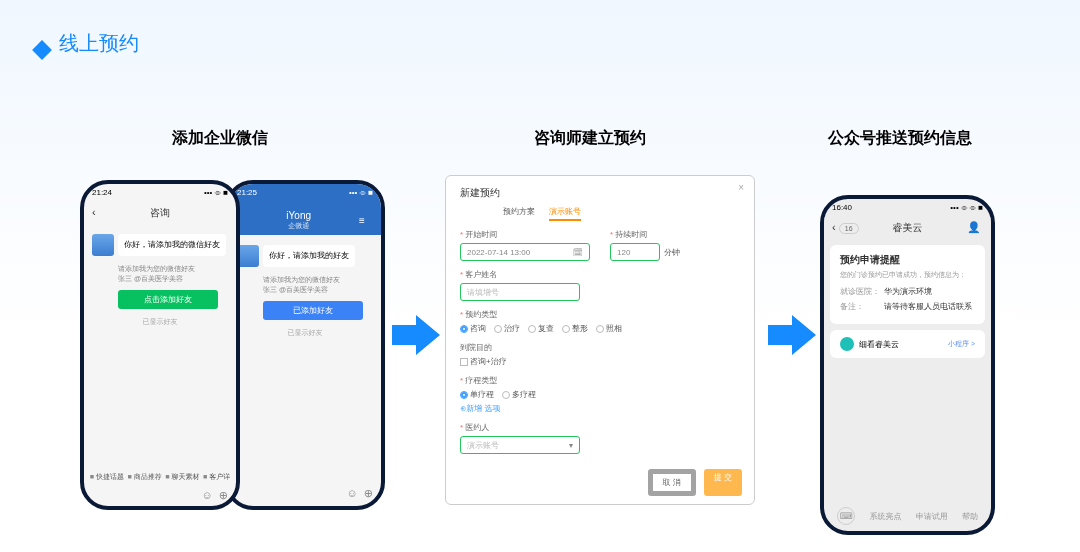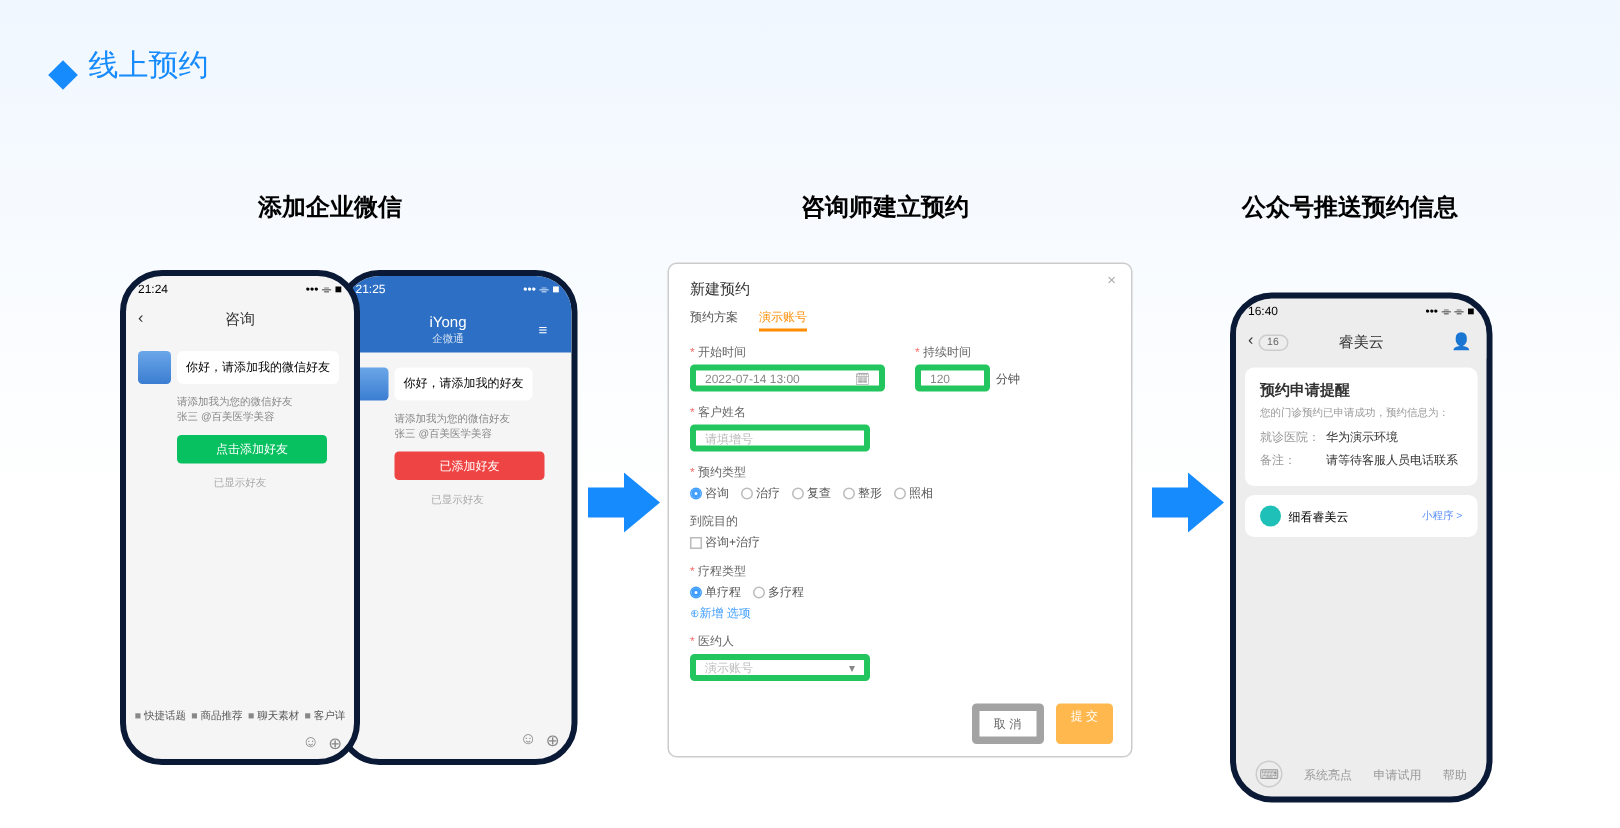--- a/index.html
+++ b/index.html
@@ -20,34 +20,34 @@
     .phone-header .back { position: absolute; left: 8px; font-size: 11px; }
     .phone-blue-header { background: #2c6fc4; color: #fff; padding: 8px 6px 4px; display: flex; justify-content: space-between; align-items: center; gap: 48px; }
     .phone-blue-header .center { flex: 1; text-align: center; font-size: 10px; }
     .phone-blue-header .icon-sm { font-size: 10px; }
     .chat-body { padding: 10px 8px; }
     .chat-row { display: flex; gap: 4px; margin-bottom: 8px; }
     .avatar { width: 22px; height: 22px; background: linear-gradient(#6aa6e8,#3b7dd1); border-radius: 3px; flex-shrink: 0; }
     .bubble { background: #fff; border-radius: 4px; padding: 5px 6px; font-size: 8px; max-width: 110px; }
     .subtext { font-size: 7px; color: #888; margin-top: 6px; margin-left: 26px; line-height: 1.4; }
     .btn-green { background: #07c160; color: #fff; font-size: 8px; padding: 4px; text-align: center; border-radius: 3px; margin-top: 6px; margin-left: 26px; width: 100px; }
-    .btn-green2 { background: #ef4444; color: #fff; font-size: 8px; padding: 4px; text-align: center; border-radius: 3px; margin-top: 6px; margin-left: 26px; width: 100px; }
+    .btn-green2 { background: #3b82f6; color: #fff; font-size: 8px; padding: 4px; text-align: center; border-radius: 3px; margin-top: 6px; margin-left: 26px; width: 100px; }
     .small-gray { font-size: 7px; color: #aaa; text-align: center; margin-top: 8px; }
     .bottom-nav { position: absolute; bottom: 24px; left: 0; right: 0; display: flex; justify-content: space-around; font-size: 7px; color: #555; padding: 0 4px; }
     .bottom-nav span::before { content: "■ "; color: #888; }
     .bottom-icons { position: absolute; bottom: 4px; right: 8px; font-size: 11px; color: #888; display: flex; gap: 6px; }
     .modal { position: absolute; top: 175px; left: 445px; width: 310px; height: 330px; background: #fff; border: 1px solid #ccc; border-radius: 6px; padding: 10px 14px; font-size: 8px; color: #555; }
     .modal-title { font-size: 10px; color: #333; margin-bottom: 6px; }
-    .modal-tabs { display: flex; gap: 14px; font-size: 8px; margin-bottom: 8px; }
+    .modal-tabs { display: flex; gap: 14px; font-size: 8px; margin-bottom: 8px; margin-left: 43px; }
     .modal-tabs .active { color: #ff8c00; border-bottom: 2px solid #ff8c00; padding-bottom: 2px; }
     .modal-row { display: flex; gap: 20px; margin-bottom: 8px; align-items: flex-start; }
     .modal-col { flex: 1; }
     .req::before { content: "* "; color: #f56c6c; }
     .label { color: #666; margin-bottom: 3px; display: block; }
-    .input-box { border: 4px solid #22c55e; border-radius: 3px; padding: 3px 6px; height: 18px; display: flex; align-items: center; justify-content: space-between; font-size: 8px; color: #888; }
+    .input-box { border: 1px solid #22c55e; border-radius: 3px; padding: 3px 6px; height: 18px; display: flex; align-items: center; justify-content: space-between; font-size: 8px; color: #888; }
     .radio-row { display: flex; flex-wrap: wrap; gap: 8px; font-size: 8px; margin-top: 2px; }
     .radio-item { display: flex; align-items: center; gap: 2px; }
     .radio-circle { width: 8px; height: 8px; border: 1px solid #bbb; border-radius: 50%; display: inline-block; }
     .radio-circle.sel { border-color: #409eff; box-shadow: inset 0 0 0 2px #409eff; }
     .checkbox-row { display: flex; gap: 8px; font-size: 8px; margin-top: 2px; }
     .checkbox-sq { width: 8px; height: 8px; border: 1px solid #bbb; display: inline-block; }
     .add-opt { color: #409eff; font-size: 8px; }
     .modal-footer { position: absolute; bottom: 8px; right: 12px; display: flex; gap: 8px; }
     .btn-cancel { border: 5px solid #a3a3a3; border-radius: 3px; padding: 3px 10px; font-size: 8px; color: #666; }
     .btn-submit { background: #ffb84d; color: #fff; border-radius: 3px; padding: 3px 10px; font-size: 8px; }

